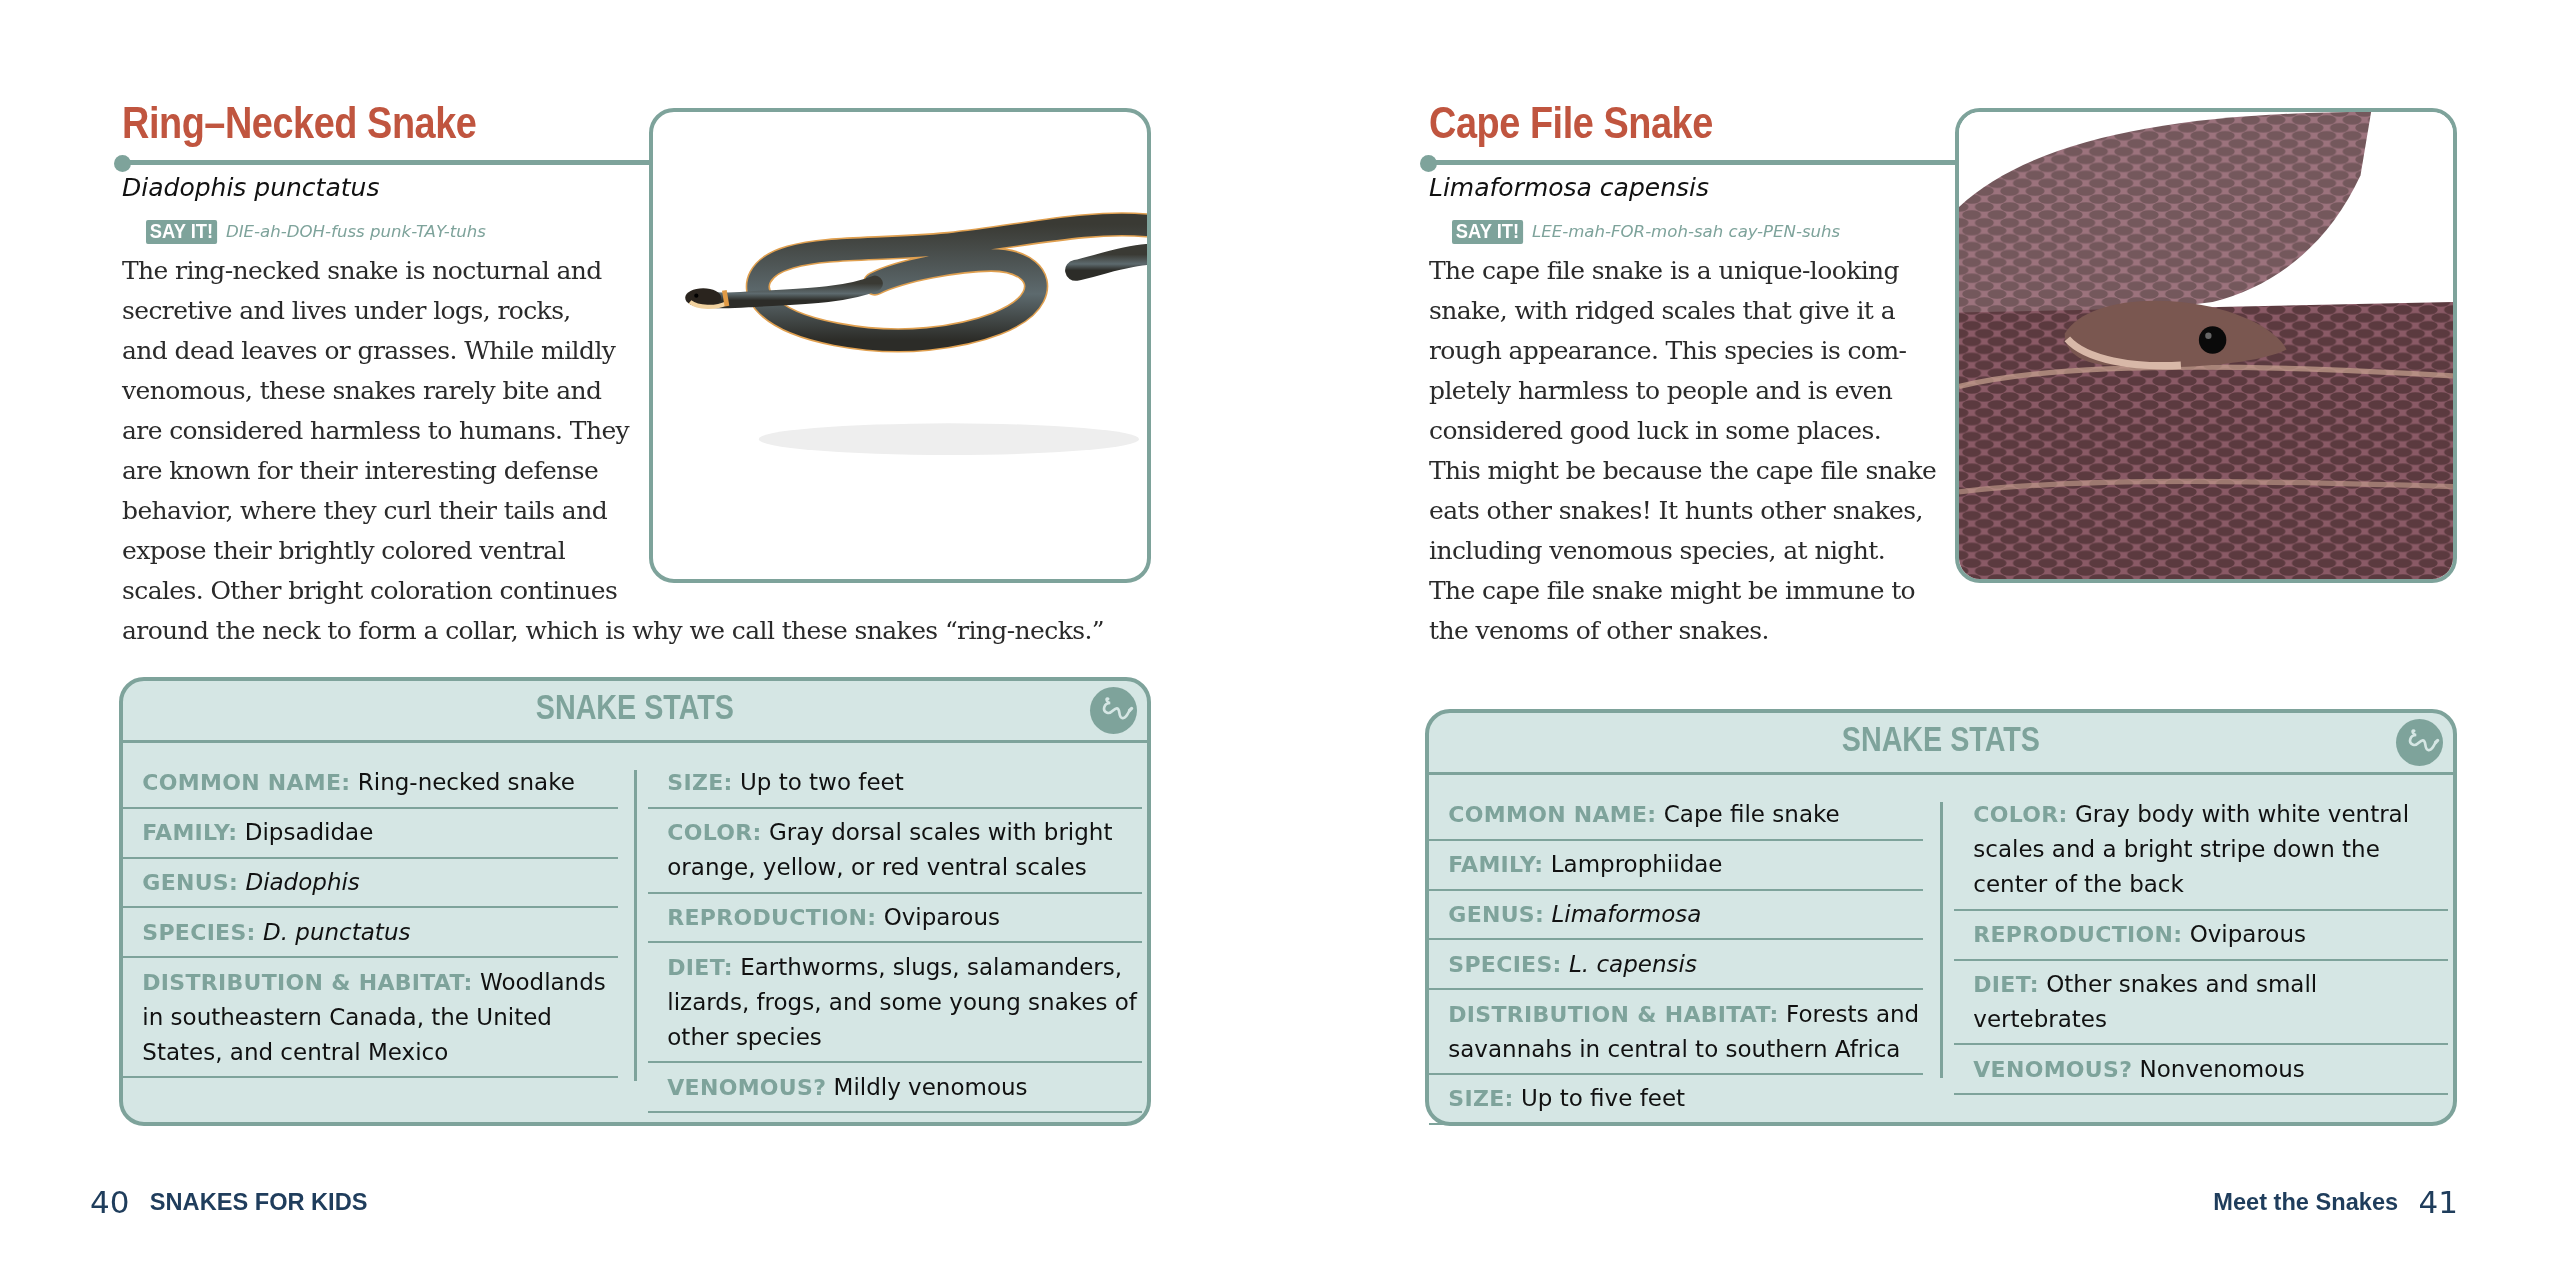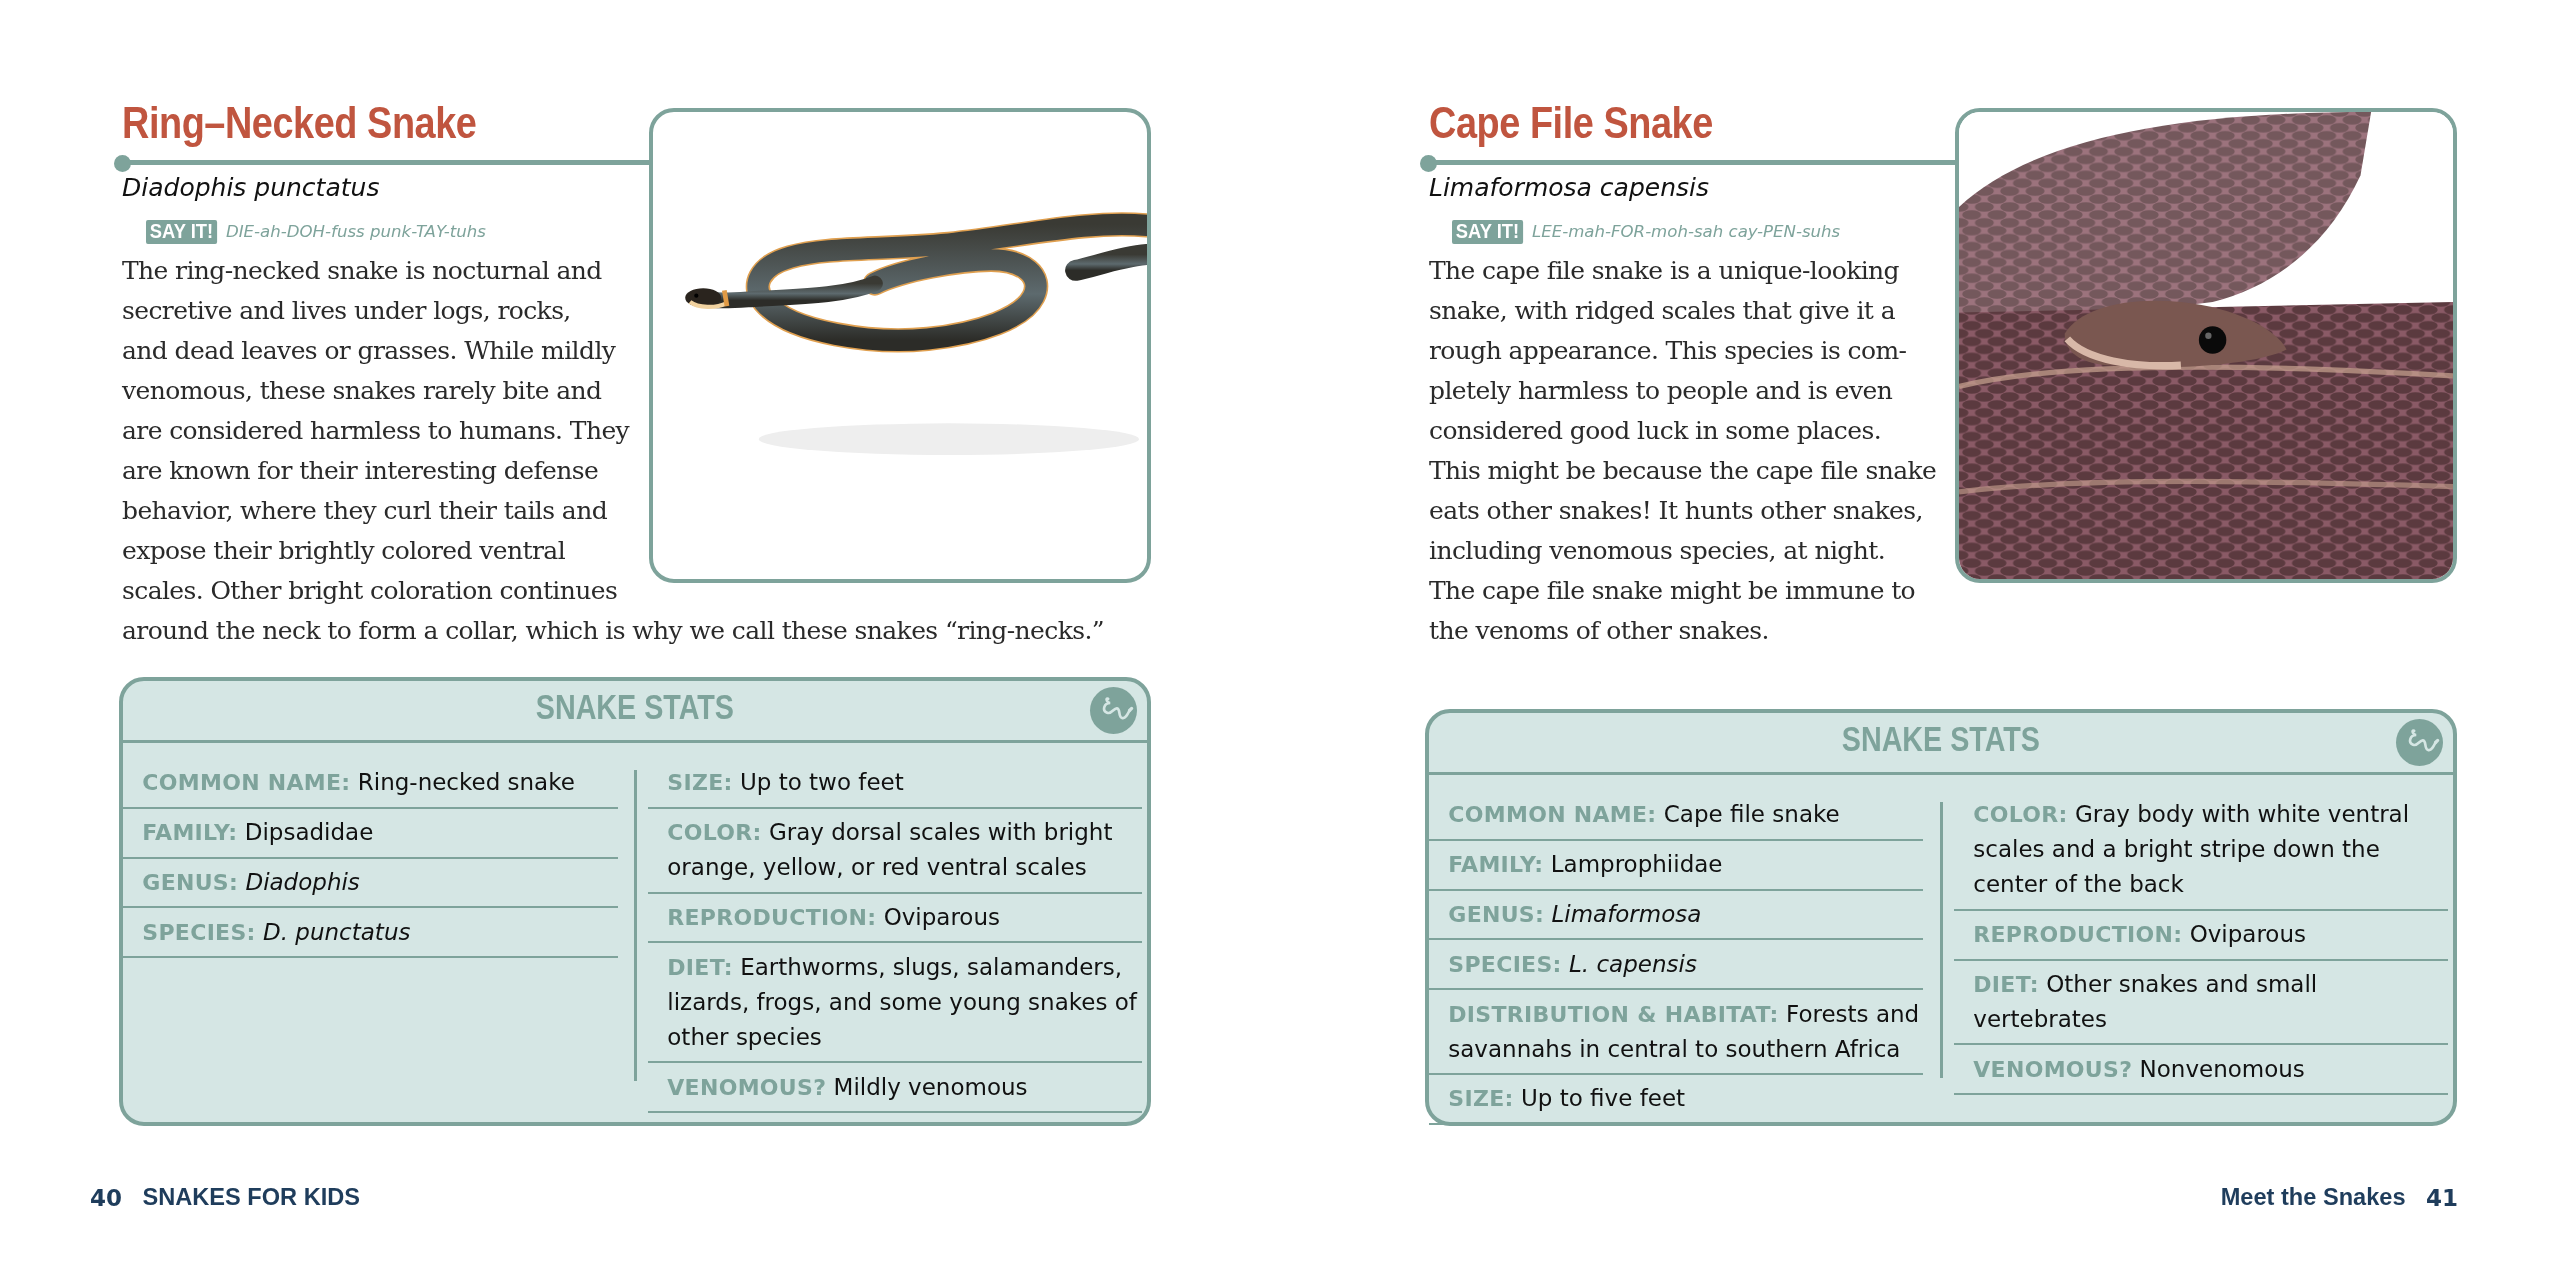--- a/index.html
+++ b/index.html
@@ -80,21 +80,21 @@
     font-family: "DejaVu Sans", sans-serif; font-weight: bold; font-size: 22px;
     color: #7ea39b; letter-spacing: 0.3px;
   }
   .stat-value.italic { font-style: italic; }
 
   .footer {
     position: absolute; top: 1184px; display: flex; align-items: center;
     color: #1f3d5c; white-space: nowrap;
   }
   .footer-num {
-    font-family: "DejaVu Sans", sans-serif; font-weight: bold; font-size: 23px;
+    font-family: "DejaVu Sans", sans-serif; font-weight: normal; font-size: 31px;
   }
   .footer-label {
     font-family: "Liberation Sans", sans-serif; font-weight: bold; font-size: 23.6px;
     display: inline-block;
   }
 </style>
 </head>
 <body>
 
 <div class="page page-left">
@@ -155,20 +155,21 @@
       </div>
     </div>
 
     <div class="stats-vdivider" style="left:511px; top:89px; height:311px;"></div>
 
     <div class="stats-col" style="left:0px; top:78px; width:495px;">
       <div class="stat-row"><span class="stat-label">COMMON NAME:</span> <span class="stat-value">Ring-necked snake</span></div>
       <div class="stat-row"><span class="stat-label">FAMILY:</span> <span class="stat-value">Dipsadidae</span></div>
       <div class="stat-row"><span class="stat-label">GENUS:</span> <span class="stat-value italic">Diadophis</span></div>
       <div class="stat-row"><span class="stat-label">SPECIES:</span> <span class="stat-value italic">D. punctatus</span></div>
+      <div class="stat-row"><span class="stat-label">DISTRIBUTION &amp; HABITAT:</span> <span class="stat-value">Woodlands in southeastern Canada, the United States, and central Mexico</span></div>
     </div>
 
     <div class="stats-col" style="left:525px; top:78px; width:494px;">
       <div class="stat-row"><span class="stat-label">SIZE:</span> <span class="stat-value">Up to two feet</span></div>
       <div class="stat-row"><span class="stat-label">COLOR:</span> <span class="stat-value">Gray dorsal scales with bright orange, yellow, or red ventral scales</span></div>
       <div class="stat-row"><span class="stat-label">REPRODUCTION:</span> <span class="stat-value">Oviparous</span></div>
       <div class="stat-row"><span class="stat-label">DIET:</span> <span class="stat-value">Earthworms, slugs, salamanders, lizards, frogs, and some young snakes of other species</span></div>
       <div class="stat-row"><span class="stat-label">VENOMOUS?</span> <span class="stat-value">Mildly venomous</span></div>
     </div>
   </div>

